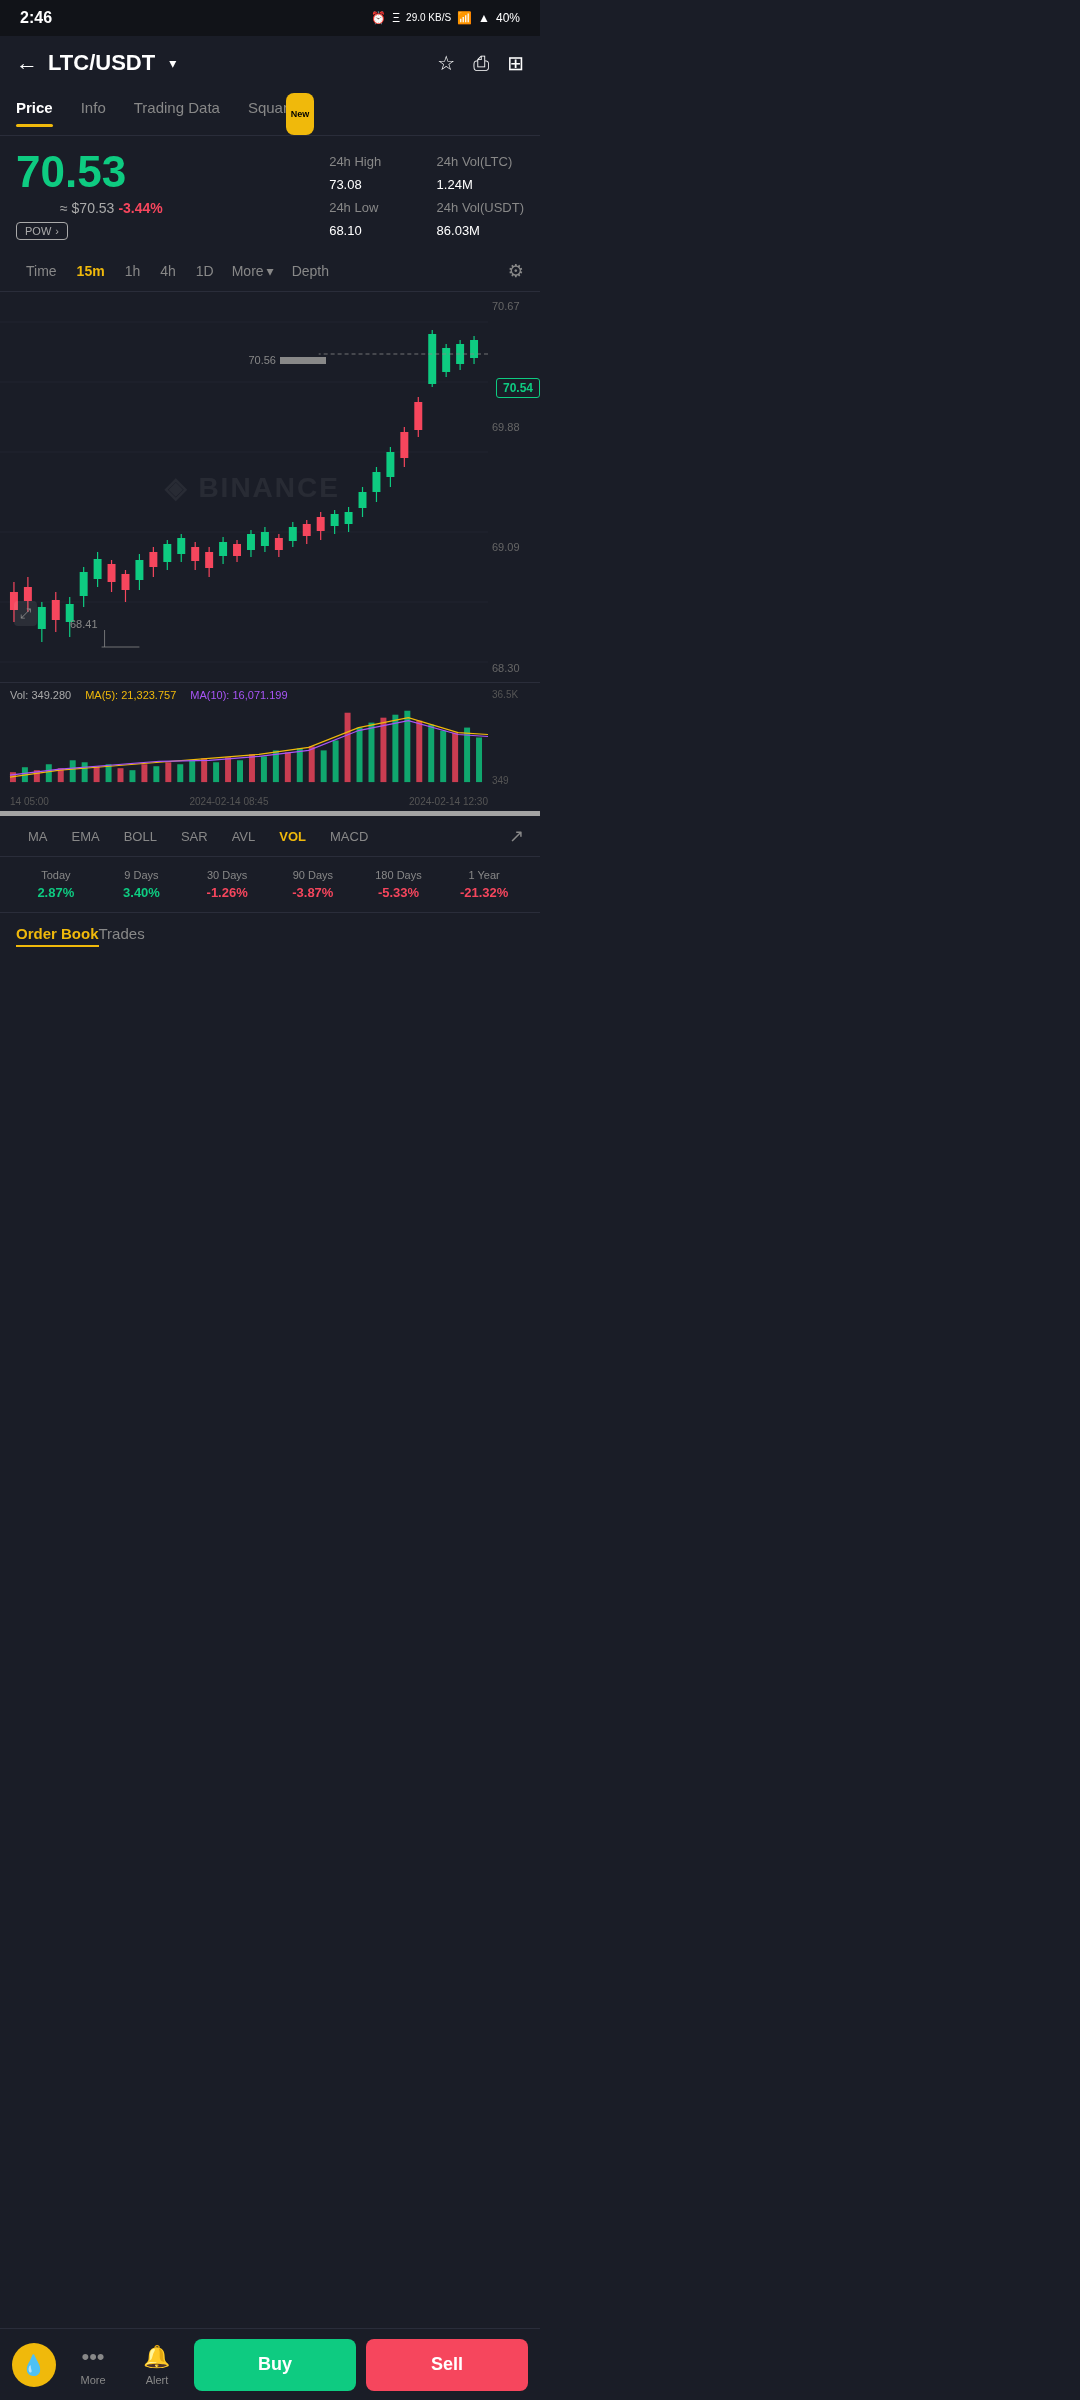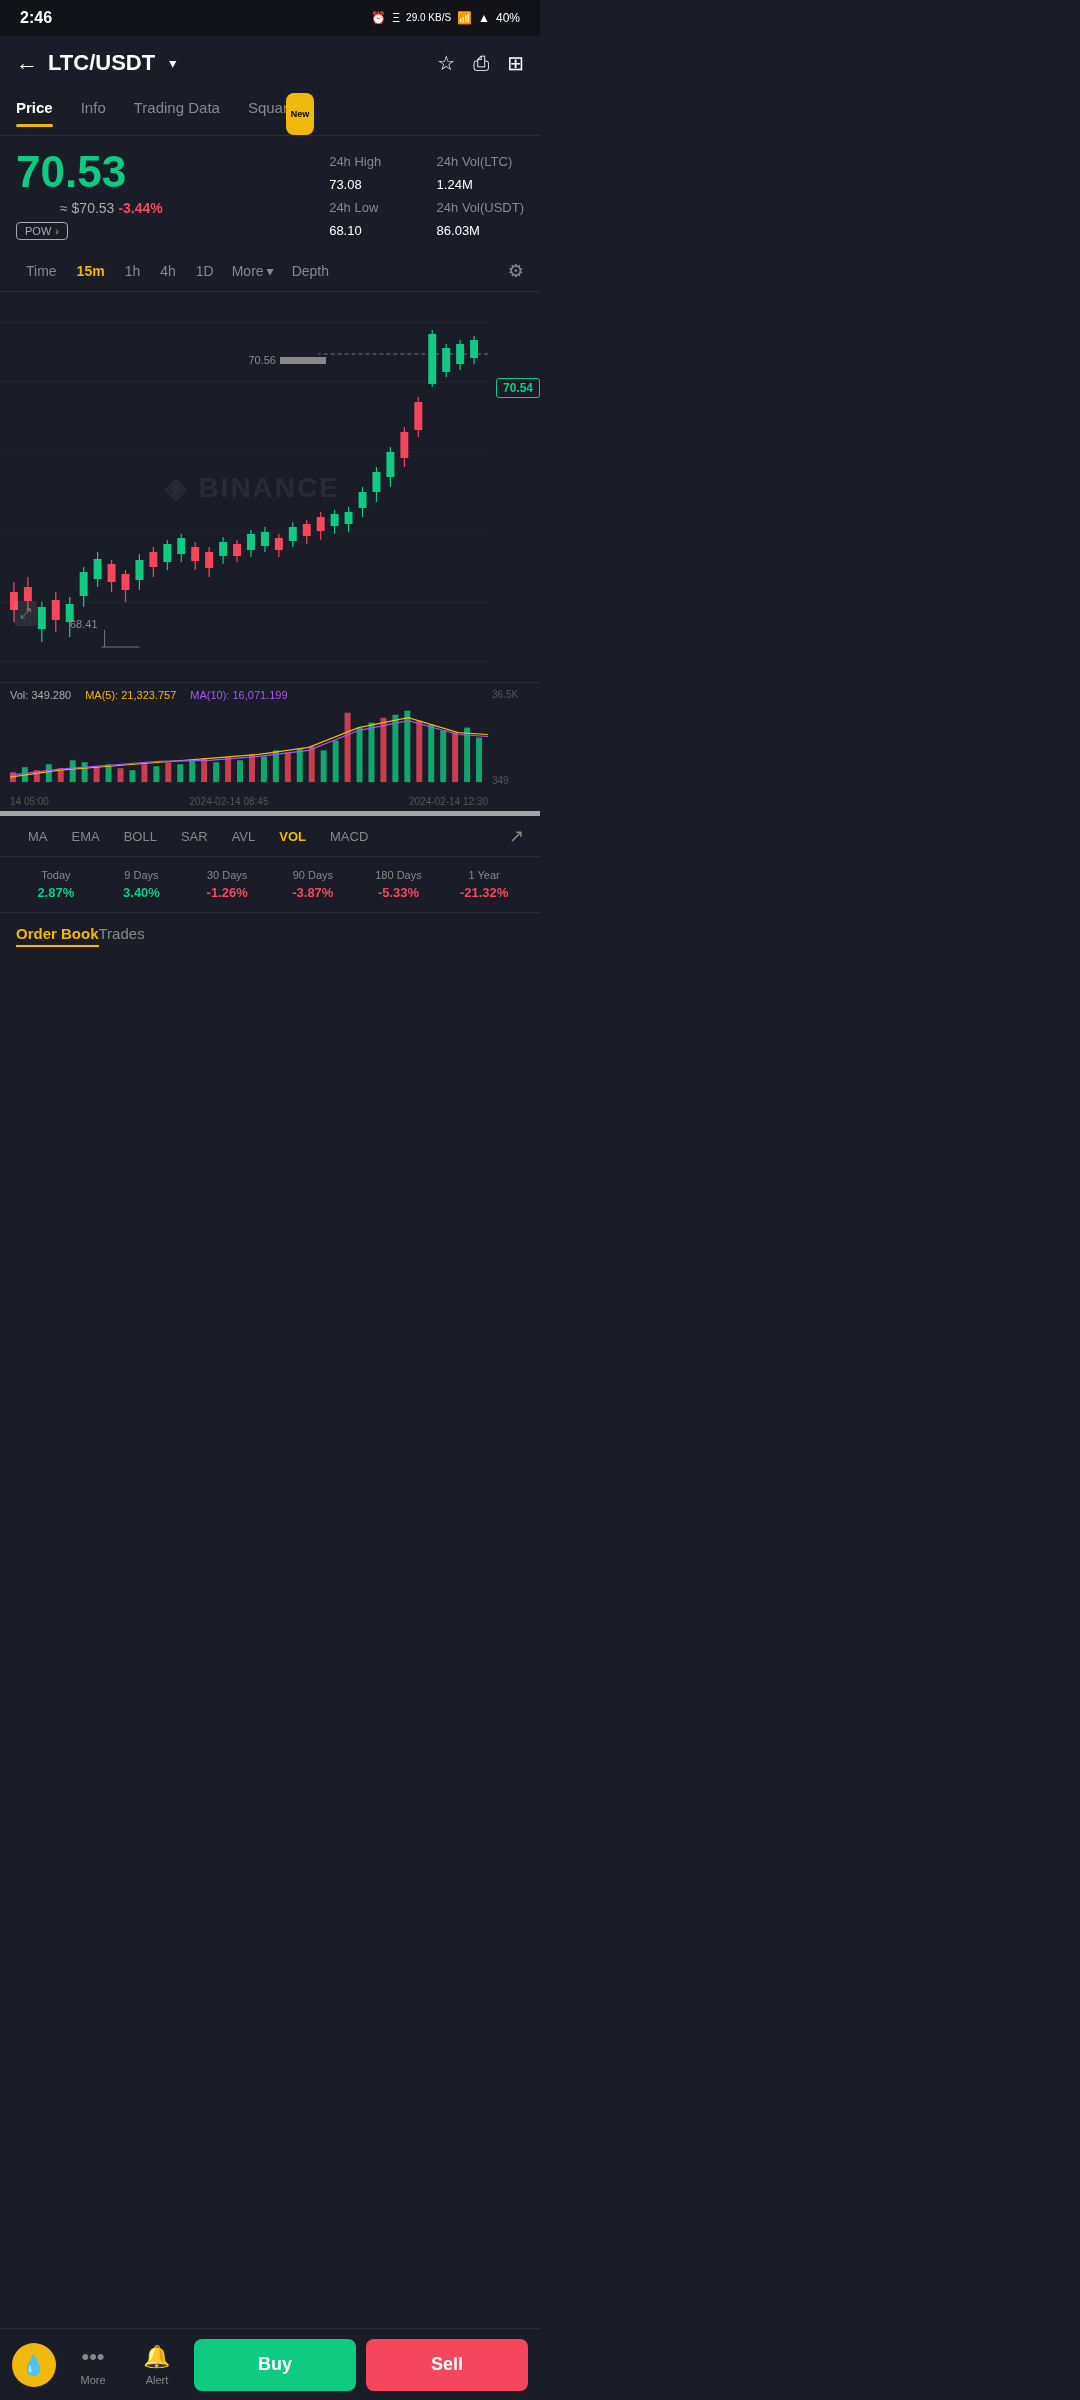--- a/index.html
+++ b/index.html
@@ -698,20 +698,29 @@
 
     <line x1="476" y1="44" x2="476" y2="72" stroke="#0ecb81" stroke-width="1.2"></line>
     <rect x="472" y="48" width="8" height="18" fill="#0ecb81"></rect>
 
     <line x1="490" y1="62" x2="320" y2="62" stroke="#888" stroke-width="0.8" stroke-dasharray="4,3"></line>
 
     <line x1="105" y1="355" x2="105" y2="338" stroke="#888" stroke-width="0.8"></line>
     <line x1="102" y1="355" x2="140" y2="355" stroke="#888" stroke-width="0.8"></line>
   </svg>
 
+  <div class="chart-price-axis">
+    <span>70.67</span>
+    <span></span>
+    <span>69.88</span>
+    <span></span>
+    <span>69.09</span>
+    <span></span>
+    <span>68.30</span>
+  </div>
 
   <div class="current-price-label">70.54</div>
 
   <div class="chart-line-label">
     <span>70.56</span>
   </div>
 
   <div class="chart-min-label">68.41</div>
 
   <div class="expand-icon">⤢</div>

